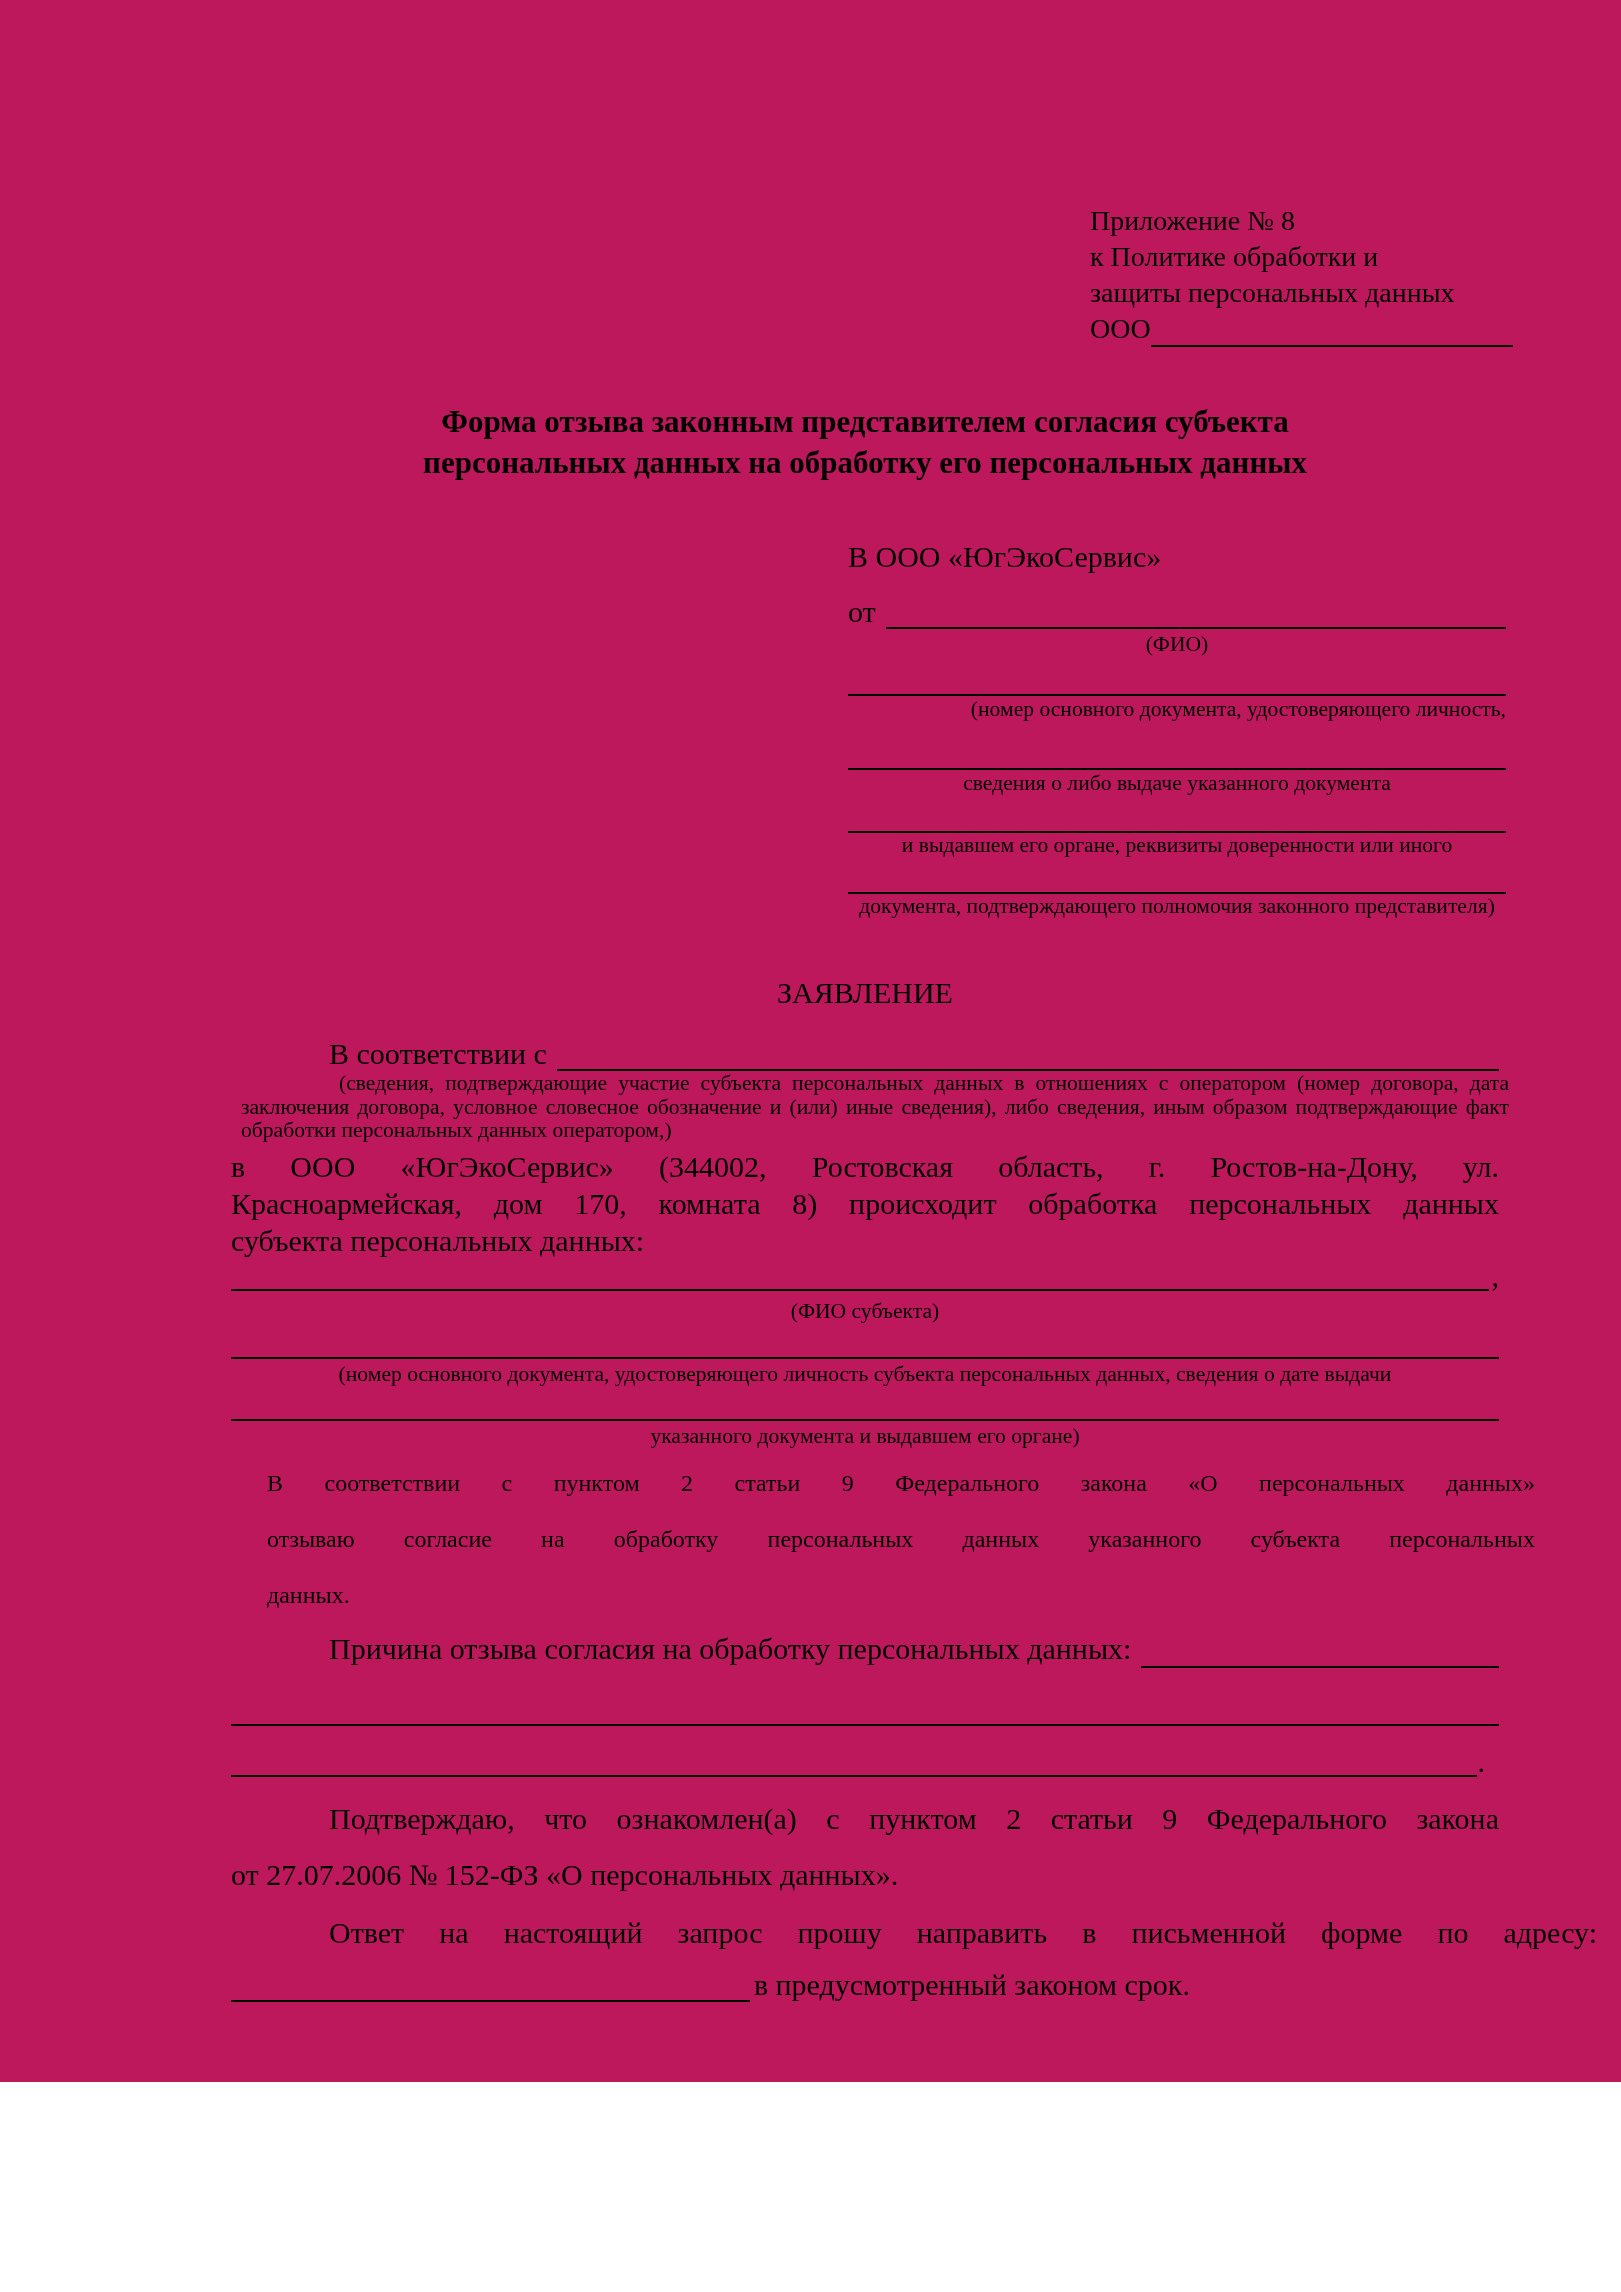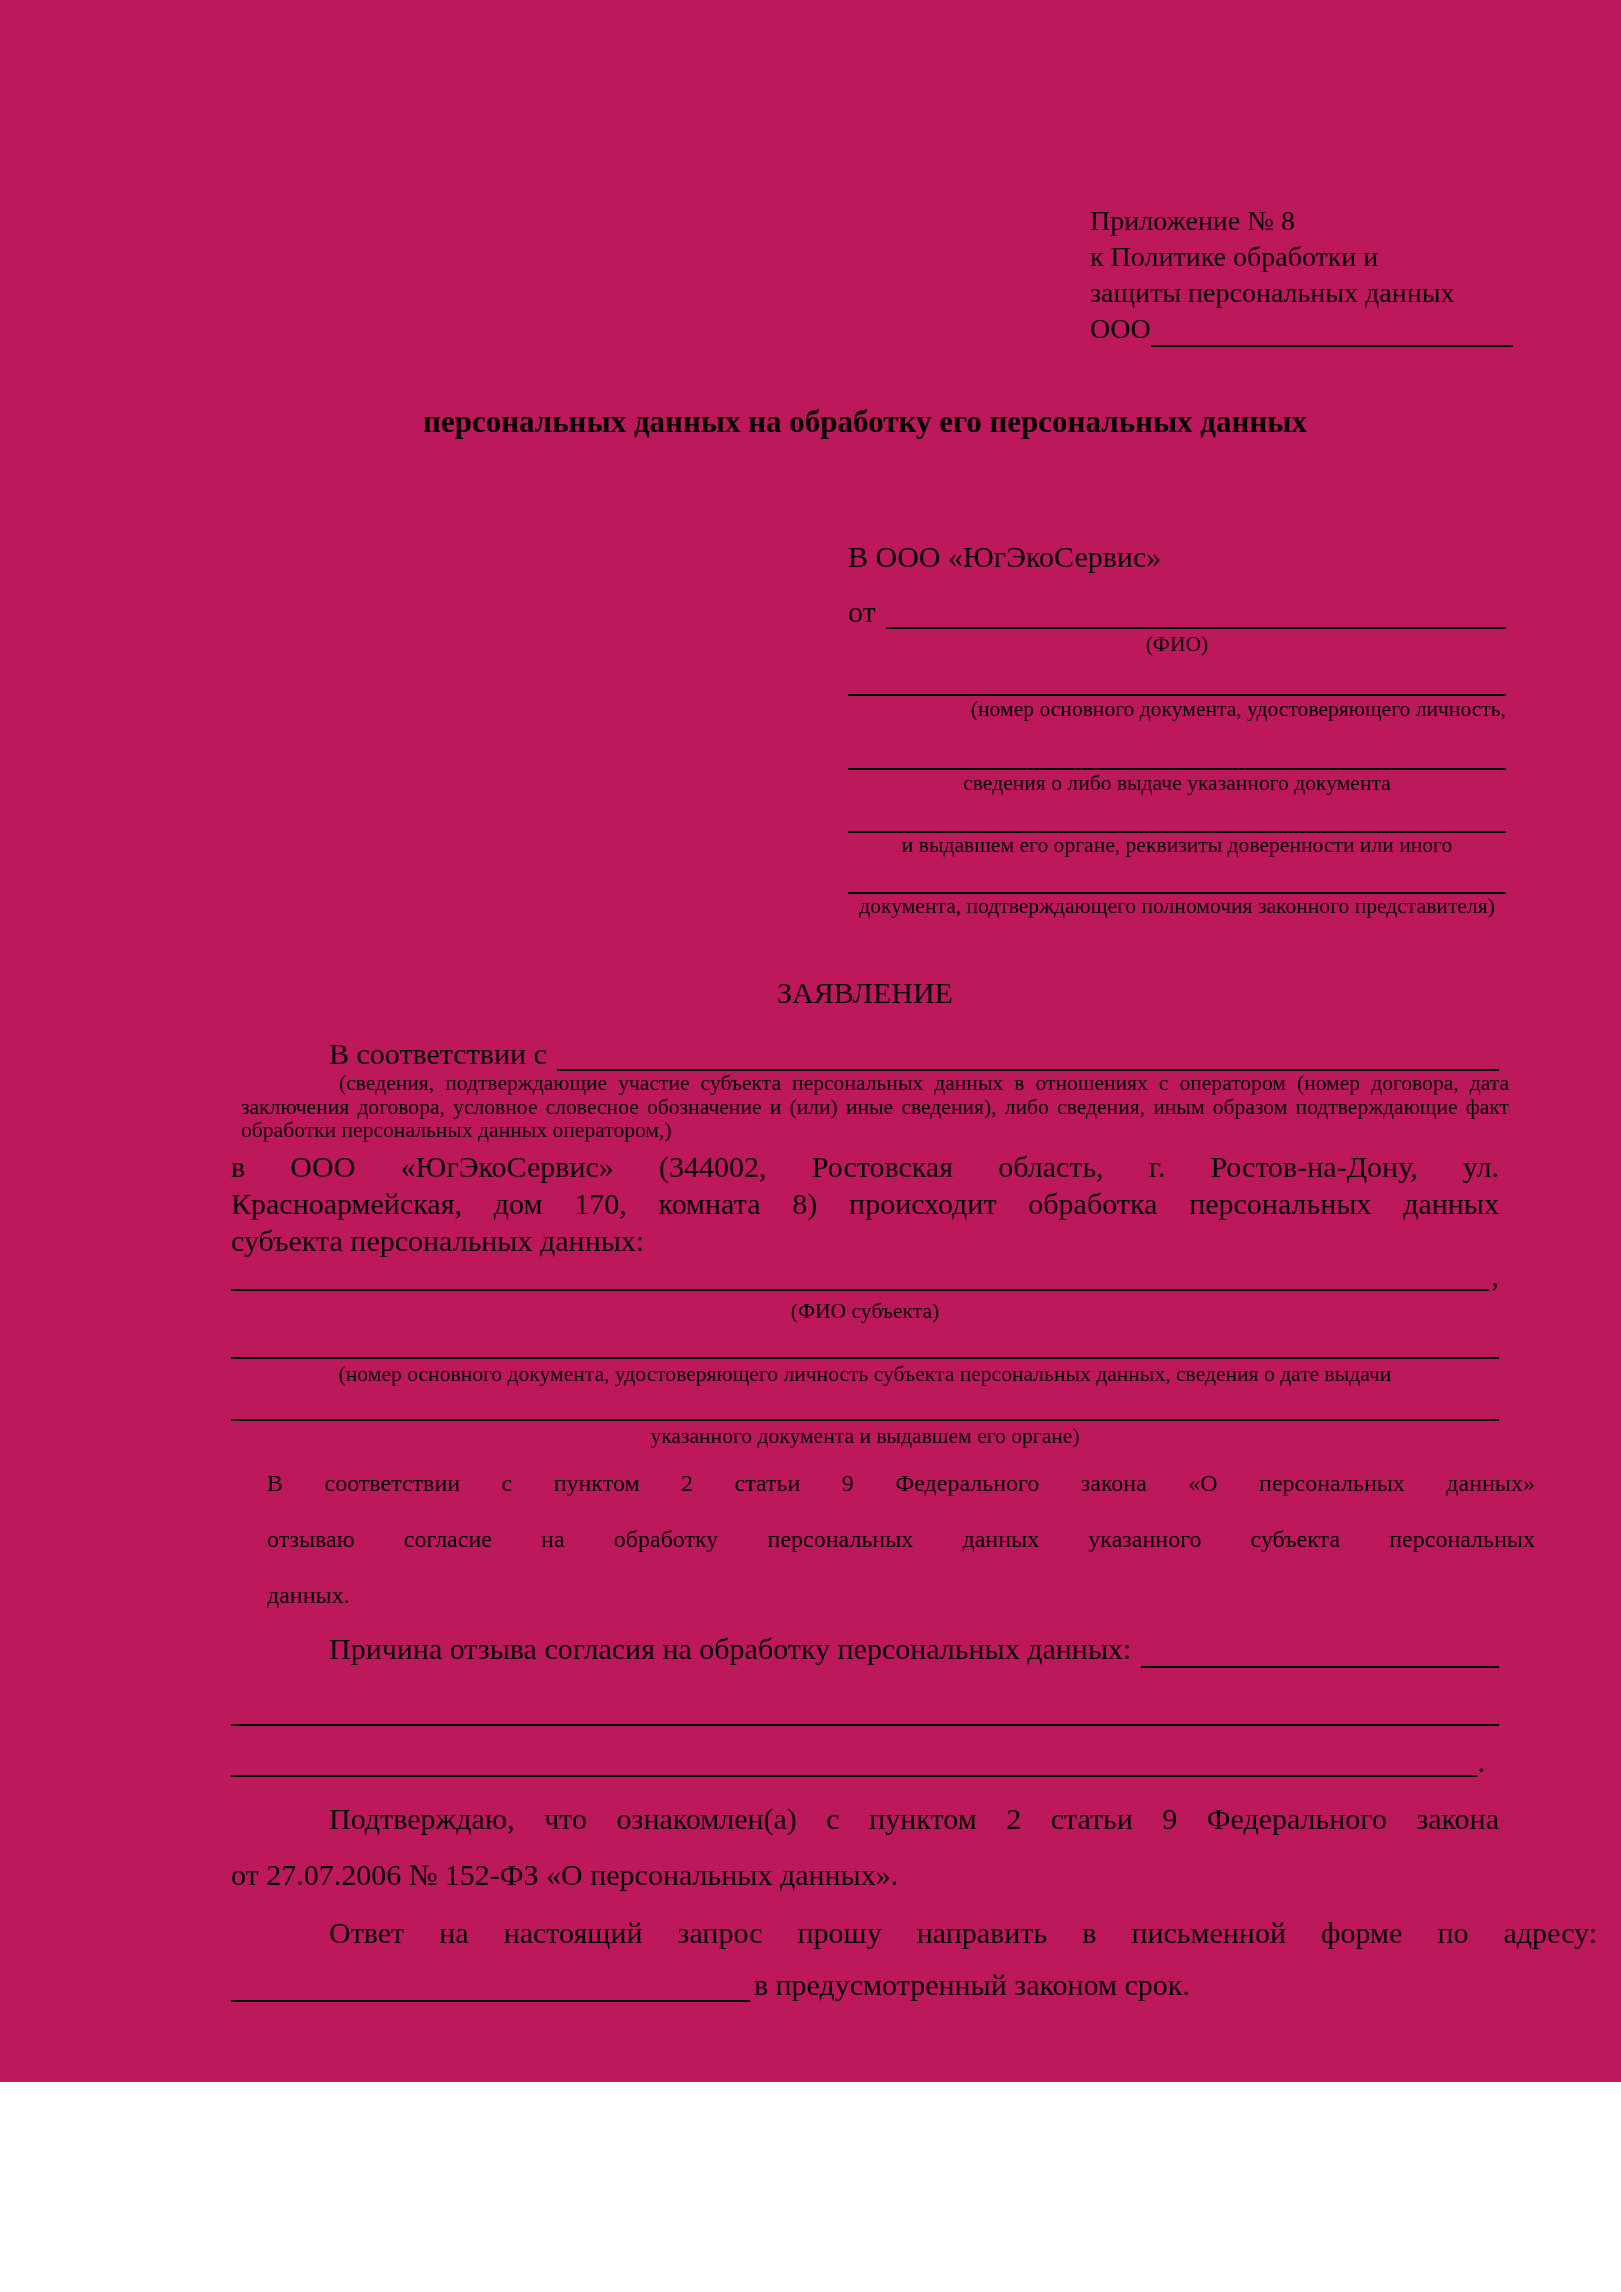--- a/index.html
+++ b/index.html
@@ -66,20 +66,21 @@
     <div>Приложение № 8</div>
     <div>к Политике обработки и</div>
     <div>защиты персональных данных</div>
     <div class="org-row">
       <span>ООО</span>
       <span class="uline"></span>
     </div>
   </div>
 
   <div class="abs title">
+    <div>Форма отзыва законным представителем согласия субъекта</div>
     <div>персональных данных на обработку его персональных данных</div>
   </div>
 
   <div class="abs to-line">В ООО «ЮгЭкоСервис»</div>
 
   <div class="abs cap acap" style="top:633px;">(ФИО)</div>
   <div class="abs from-row">
     <span>от</span>
     <span class="uline"></span>
   </div>

